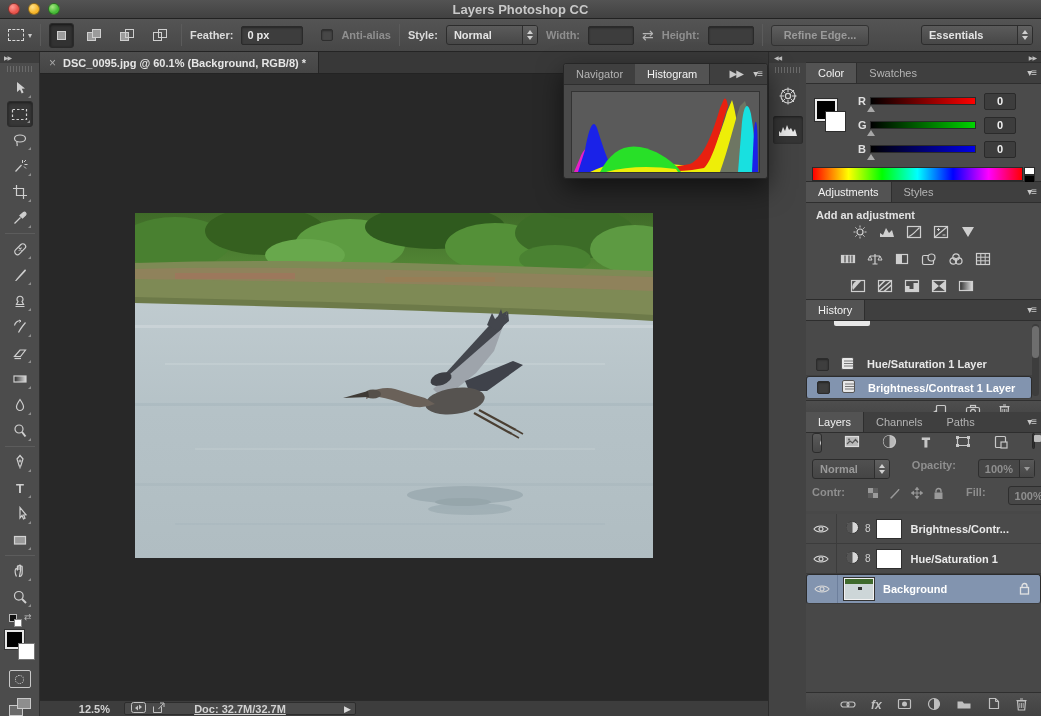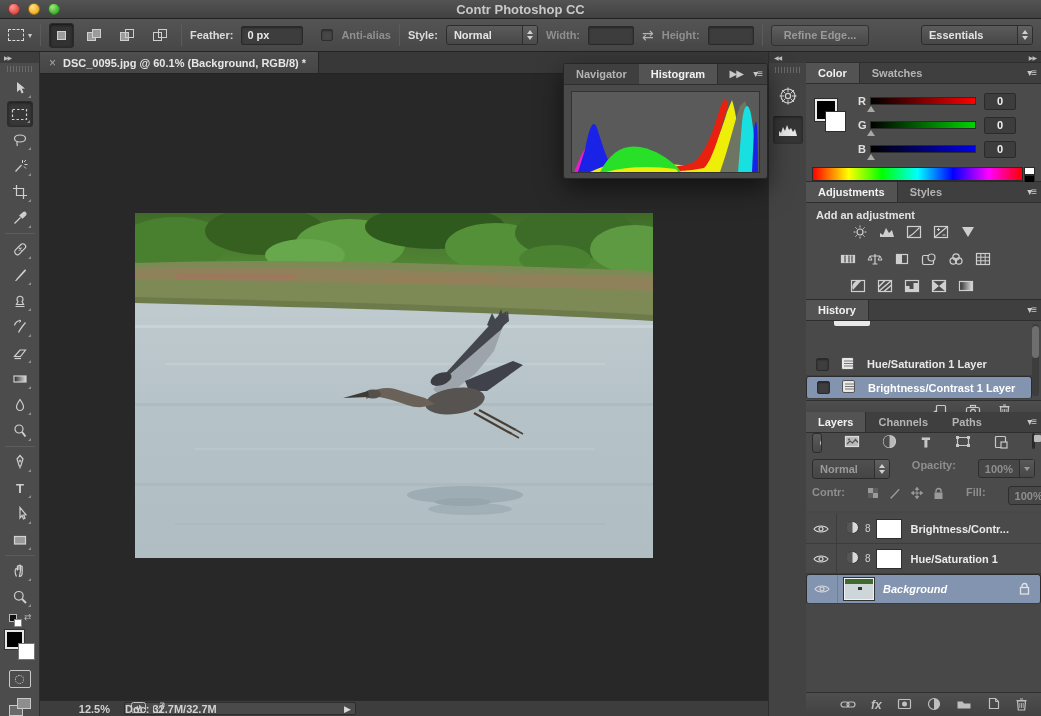--- a/index.html
+++ b/index.html
@@ -68,36 +68,36 @@
   .docarea{position:absolute;left:40px;top:52px;width:728px;bottom:0;background:#282828;}
   .tabbar{position:absolute;left:0;top:0;width:100%;height:22px;background:#383838;border-bottom:1px solid #232323;display:flex;}
   .doctab{display:flex;align-items:center;gap:7px;padding:0 12px 0 9px;background:linear-gradient(#4f4f4f,#454545);border-right:1px solid #262626;color:#e6e6e6;font-weight:bold;}
   .doctab .x{color:#a9a9a9;font-size:12px;font-weight:normal;}
   .pasteboard{position:absolute;left:0;top:22px;right:0;bottom:16px;background:#282828;}
   .photo{position:absolute;left:95px;top:139px;width:518px;height:345px;background:#b9c5c9;}
   .statusbar{position:absolute;left:0;bottom:0;width:100%;height:16px;background:#3d3d3d;border-top:1px solid #2a2a2a;display:flex;align-items:center;}
   .zoomtxt{width:70px;text-align:right;color:#d2d2d2;font-weight:bold;}
   .statinset{position:relative;margin-left:14px;width:232px;height:13px;background:#4a4a4a;border:1px solid #2d2d2d;border-radius:2px;display:flex;align-items:center;}
   .statico{margin-left:6px;color:#c2c2c2;}
-  .doctxt{position:absolute;left:0;right:0;text-align:left;color:#d2d2d2;font-weight:bold;}
+  .doctxt{position:absolute;left:0;right:0;text-align:center;color:#d2d2d2;font-weight:bold;text-decoration:underline;}
   .statarrow{position:absolute;right:4px;color:#d9d9d9;font-size:9px;}
 
   
   .iconstrip{position:absolute;left:768px;top:52px;width:38px;bottom:0;background:#434343;border-left:1px solid #2c2c2c;display:flex;flex-direction:column;align-items:center;}
   .strip-head{width:100%;height:11px;background:#3a3a3a;color:#bdbdbd;font-size:6px;display:flex;align-items:center;padding-left:5px;letter-spacing:-1px;}
   .dockico{width:30px;height:28px;margin-top:6px;display:flex;align-items:center;justify-content:center;border-radius:3px;}
   .dockico.on{background:#353535;box-shadow:inset 0 1px 3px rgba(0,0,0,.5);}
   .dockico svg{stroke:#d8d8d8;fill:none;stroke-width:1.2;}
 
   
   .dock{position:absolute;left:806px;top:52px;right:0;bottom:0;background:#1d4ed8;}
   .dock-head{position:absolute;left:0;top:0;width:100%;height:11px;background:#3a3a3a;color:#bdbdbd;font-size:6px;display:flex;align-items:center;justify-content:flex-end;padding-right:5px;letter-spacing:-1px;border-bottom:1px solid #2e2e2e;}
   .panel{position:absolute;left:0;width:100%;border-bottom:1px solid #2c2c2c;background:#4b4b4b;}
   .tabrow{position:relative;height:21px;background:#3f3f3f;display:flex;border-bottom:1px solid #2e2e2e;}
-  .ptab{padding:0 12px;display:flex;align-items:center;color:#b4b4b4;font-weight:bold;}
+  .ptab{padding:0 12px;display:flex;align-items:center;color:#b4b4b4;font-weight:normal;}
   .ptab.on{background:#535353;color:#f2f2f2;border-right:1px solid #2e2e2e;}
   .pmenu{position:absolute;right:5px;top:4px;color:#c9c9c9;font-size:10px;letter-spacing:-1px;}
 
   
   .cswatch{position:absolute;left:9px;top:36px;width:40px;height:40px;}
   .cswatch .fg{position:absolute;left:0;top:0;width:22px;height:22px;background:#000;border:2px solid #ececec;box-shadow:0 0 0 1px #2e2e2e;}
   .cswatch .bg{position:absolute;left:10px;top:12px;width:21px;height:21px;background:#fff;border:1px solid #2e2e2e;}
   .chrow{position:absolute;left:52px;height:18px;display:flex;align-items:center;}
   .chlbl{width:12px;font-weight:bold;color:#e0e0e0;}
   .track{position:relative;width:106px;height:8px;border:1px solid #2a2a2a;}
@@ -152,21 +152,21 @@
   .lockicos svg{stroke:#b9b9b9;fill:none;stroke-width:1.2;}
   .layerlist{position:absolute;left:0;top:99px;width:100%;bottom:24px;background:#484848;}
   .lyr{position:absolute;left:0;width:100%;height:30px;display:flex;align-items:center;border-bottom:1px solid #3c3c3c;background:#4a4a4a;}
   .lyr.sel{background:#8294af;}
   .eyecell{width:31px;height:100%;display:flex;align-items:center;justify-content:center;border-right:1px solid #3c3c3c;}
   .eyecell svg{stroke:#d8d8d8;fill:none;stroke-width:1.2;}
   .adjico{margin-left:8px;}
   .chainico{margin-left:5px;color:#cfcfcf;font-size:10px;}
   .maskthumb{margin-left:5px;width:26px;height:20px;background:#fff;border:1px solid #2e2e2e;}
   .lname{margin-left:9px;color:#eaeaea;font-weight:bold;white-space:nowrap;}
-  .lyr.sel .lname{color:#fff;font-style:italic;}
+  .lyr.sel .lname{color:#fff;}
   .bgthumb{margin-left:6px;width:30px;height:22px;border:1px solid #f2f2f2;outline:1px solid #333;background:linear-gradient(#3f6a2d 0 5px,#cdd6d8 5px);position:relative;}
   .bgthumb::after{content:"";position:absolute;left:13px;top:8px;width:4px;height:3px;background:#333;}
   .locksm{margin-left:auto;margin-right:10px;}
   .locksm svg{stroke:#e2e2e2;fill:none;stroke-width:1.3;}
   .layerbtns{position:absolute;left:0;bottom:0;width:100%;height:24px;background:linear-gradient(#4e4e4e,#424242);border-top:1px solid #2f2f2f;display:flex;align-items:center;gap:15px;padding-left:34px;}
   .layerbtns svg{stroke:#bfbfbf;fill:none;stroke-width:1.2;}
   .fxtxt{color:#bfbfbf;font-style:italic;font-weight:bold;font-size:12px;}
 
   
   .floatpanel{position:absolute;left:563px;top:63px;width:205px;height:116px;background:#4a4a4a;border:1px solid #262626;border-radius:3px;box-shadow:0 10px 26px rgba(0,0,0,.55);z-index:50;}
@@ -177,21 +177,21 @@
 <body>
 
 <div class="app">
 
   <div class="titlebar">
     <div class="lights">
       <span class="light r"></span>
       <span class="light y"></span>
       <span class="light g"></span>
     </div>
-    <div class="apptitle">Contr Photoshop CC</div>
+    <div class="apptitle">Layers Photoshop CC</div>
   </div>
 
   <div class="optionsbar">
     <div class="sel" style="height:24px;background:none;border:none;">
       <span class="presetico"></span>
       <span class="caret">▾</span>
     </div>
     <div class="vdiv"></div>
     <div class="modebtn on">
         <span class="sq"></span>

